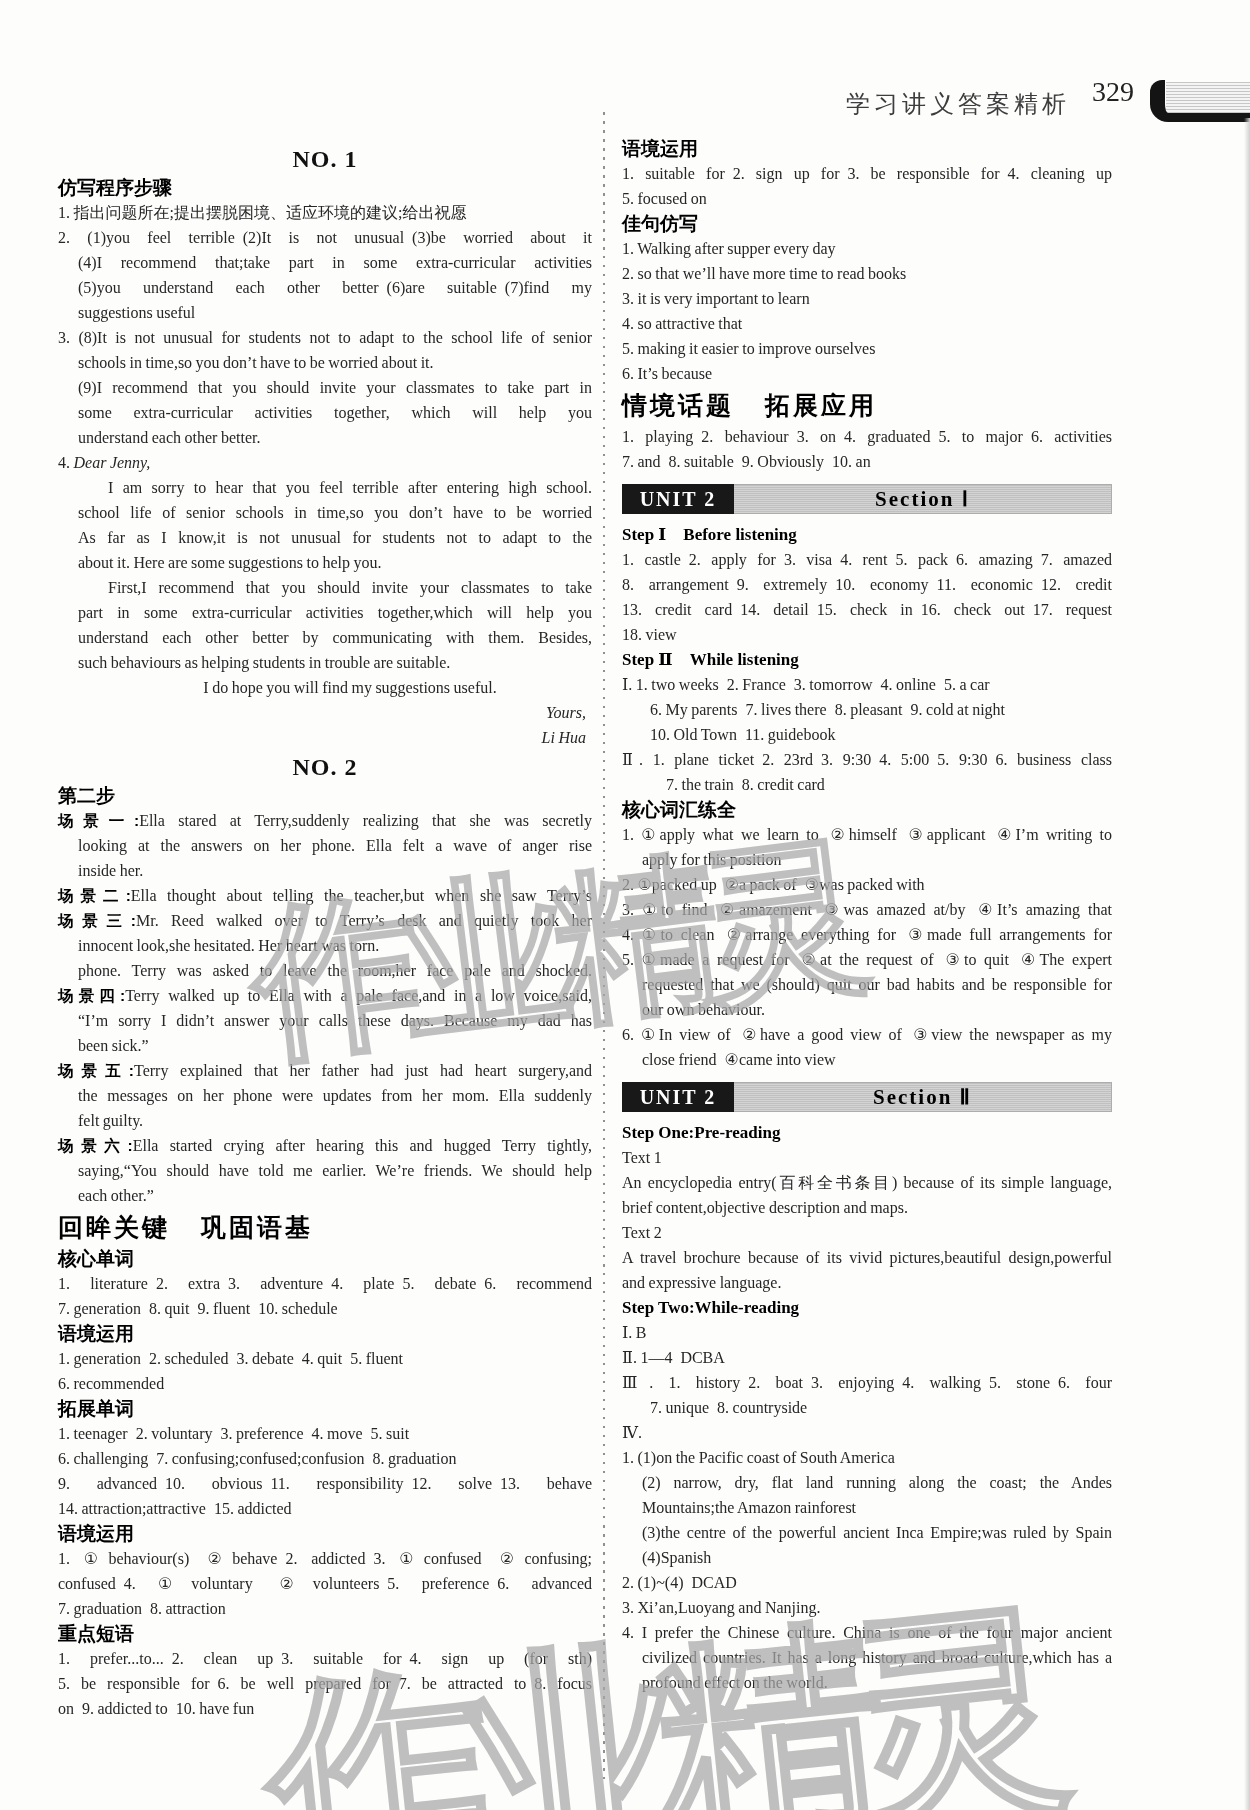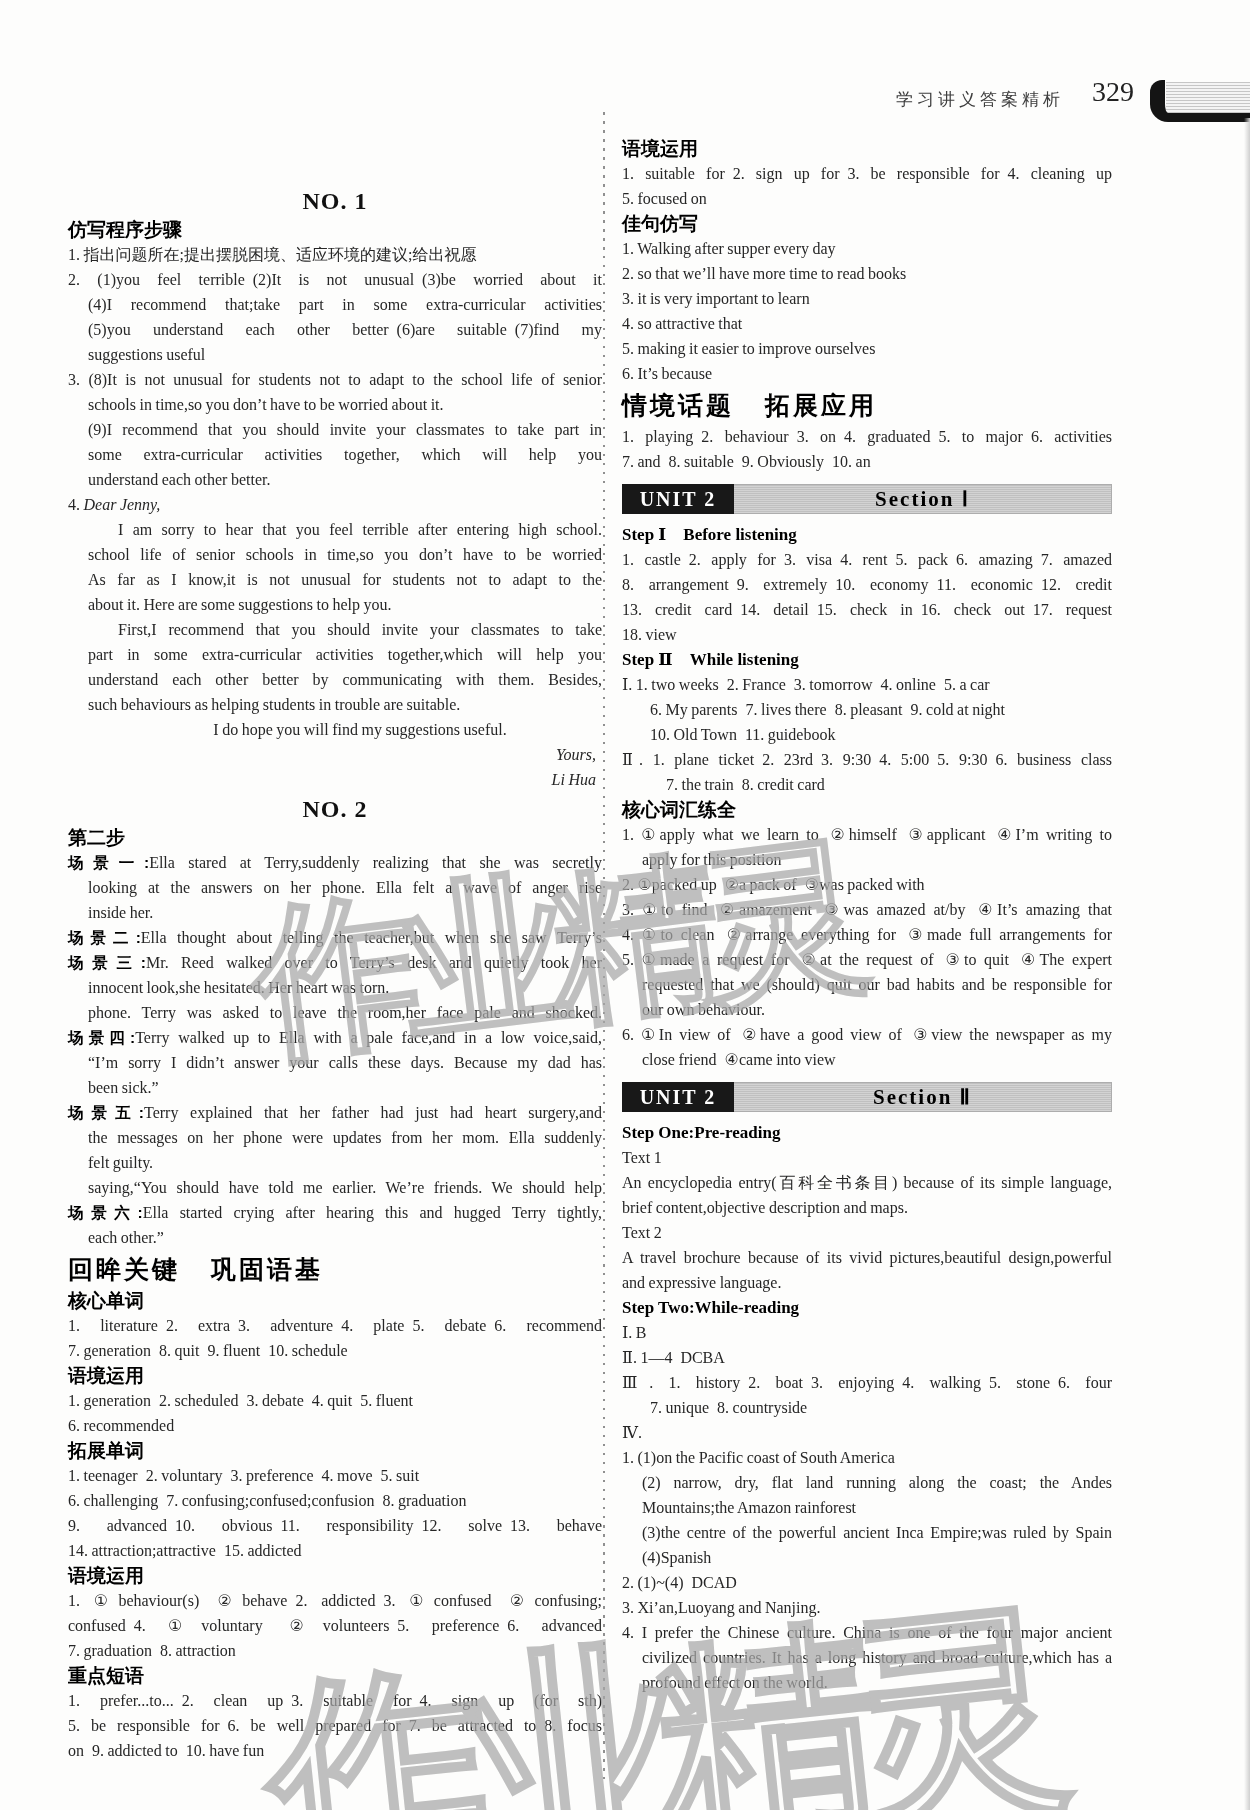--- a/index.html
+++ b/index.html
@@ -1,34 +1,34 @@
 <!DOCTYPE html>
 <html><head>
 <meta charset="utf-8">
 <style>
   html,body{margin:0;padding:0;background:#e9e9e9;}
   .page{position:relative;width:1250px;height:1810px;margin:0 auto;background:#fdfdfc;overflow:hidden;
         font-family:"Liberation Serif","DejaVu Serif","DejaVu Sans",serif;color:#262626;}
   
   .hdr{position:absolute;left:0;top:74px;width:100%;height:50px;}
-  .hdr-title{position:absolute;right:186px;top:14px;font-size:17px;letter-spacing:4px;color:#3d3d3d;
+  .hdr-title{position:absolute;right:180px;top:14px;font-size:24px;letter-spacing:4px;color:#3d3d3d;
              font-family:"Liberation Serif",serif;}
   .hdr-page{position:absolute;right:116px;top:2px;font-size:28px;color:#222;font-family:"Liberation Serif",serif;}
   .book-icon{position:absolute;left:1150px;top:6px;width:100px;height:42px;}
   .bi-stripes{position:absolute;left:16px;top:2px;right:0;bottom:9px;
               background:repeating-linear-gradient(180deg,#c6c6c6 0 1px,#f4f4f4 1px 3px);}
   .bi-spine{position:absolute;left:0;top:0;right:0;bottom:0;border-left:15px solid #141414;
             border-bottom:9px solid #141414;border-radius:12px 0 0 18px;}
   .page-edge{position:absolute;right:0;top:118px;bottom:0;width:6px;
              background:linear-gradient(90deg,rgba(0,0,0,0),#cfcfcf);}
   
   .divider{position:absolute;left:603px;top:112px;height:1672px;width:2px;
            background:repeating-linear-gradient(180deg,#909090 0 2.5px,transparent 2.5px 9px);}
   .col{position:absolute;}
-  .col-left{left:68px;top:142px;width:534px;margin-top:42px;}
+  .col-left{left:58px;top:142px;width:534px;}
   .col-right{left:622px;top:136px;width:490px;}
   .ln{font-size:16px;line-height:25px;word-spacing:-0.5px;text-align:left;}
   .ln.j{text-align:justify;text-align-last:justify;}
   .ind1{padding-left:20px;}
   .ind2{padding-left:28px;}
   .ind3{padding-left:44px;}
   .ind4{padding-left:50px;text-align:center;}
   .right{text-align:right;padding-right:6px;}
   .it{font-style:italic;}
   .ln i{font-style:italic;}
@@ -106,22 +106,22 @@
       <div class="ln j"><b class="scene">场景二:</b><span>Ella thought about telling the teacher,but when she saw Terry’s</span></div>
       <div class="ln j"><b class="scene">场景三:</b><span>Mr. Reed walked over to Terry’s desk and quietly took her</span></div>
       <div class="ln ind1"><span>innocent look,she hesitated. Her heart was torn.</span></div>
       <div class="ln ind1 j"><span>phone. Terry was asked to leave the room,her face pale and shocked.</span></div>
       <div class="ln j"><b class="scene">场景四:</b><span>Terry walked up to Ella with a pale face,and in a low voice,said,</span></div>
       <div class="ln ind1 j"><span>“I’m sorry I didn’t answer your calls these days. Because my dad has</span></div>
       <div class="ln ind1"><span>been sick.”</span></div>
       <div class="ln j"><b class="scene">场景五:</b><span>Terry explained that her father had just had heart surgery,and</span></div>
       <div class="ln ind1 j"><span>the messages on her phone were updates from her mom. Ella suddenly</span></div>
       <div class="ln ind1"><span>felt guilty.</span></div>
+      <div class="ln j"><b class="scene">场景六:</b><span>Ella started crying after hearing this and hugged Terry tightly,</span></div>
       <div class="ln ind1 j"><span>saying,“You should have told me earlier. We’re friends. We should help</span></div>
-      <div class="ln j"><b class="scene">场景六:</b><span>Ella started crying after hearing this and hugged Terry tightly,</span></div>
       <div class="ln ind1"><span>each other.”</span></div>
       <div class="big-head"><span>回眸关键  巩固语基</span></div>
       <div class="cn-sub"><span>核心单词</span></div>
       <div class="ln j"><span>1. literature 2. extra 3. adventure 4. plate 5. debate 6. recommend</span></div>
       <div class="ln"><span>7. generation 8. quit 9. fluent 10. schedule</span></div>
       <div class="cn-sub"><span>语境运用</span></div>
       <div class="ln"><span>1. generation 2. scheduled 3. debate 4. quit 5. fluent</span></div>
       <div class="ln"><span>6. recommended</span></div>
       <div class="cn-sub"><span>拓展单词</span></div>
       <div class="ln"><span>1. teenager 2. voluntary 3. preference 4. move 5. suit</span></div>

